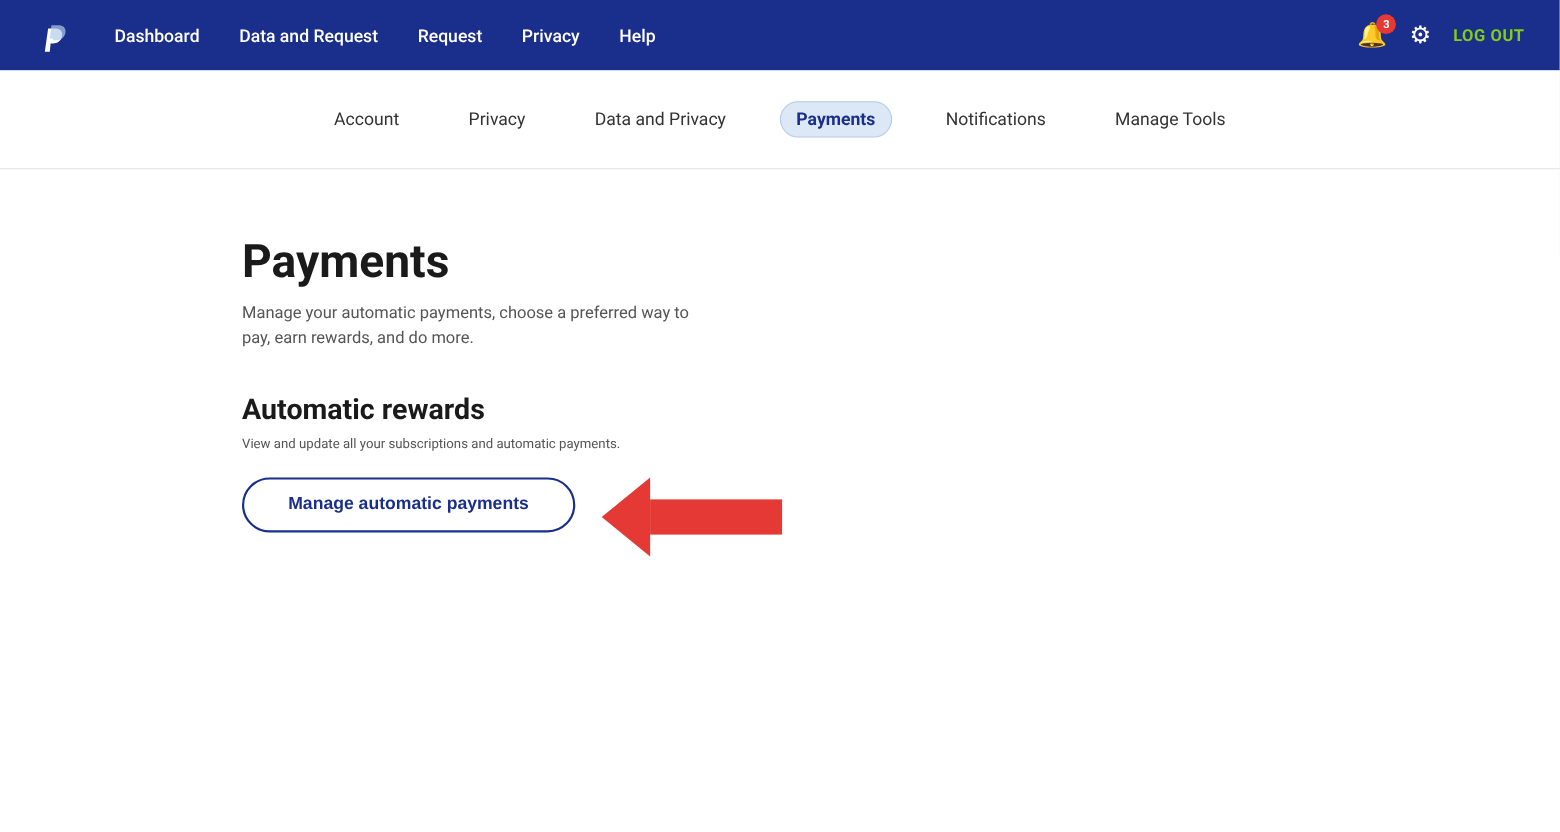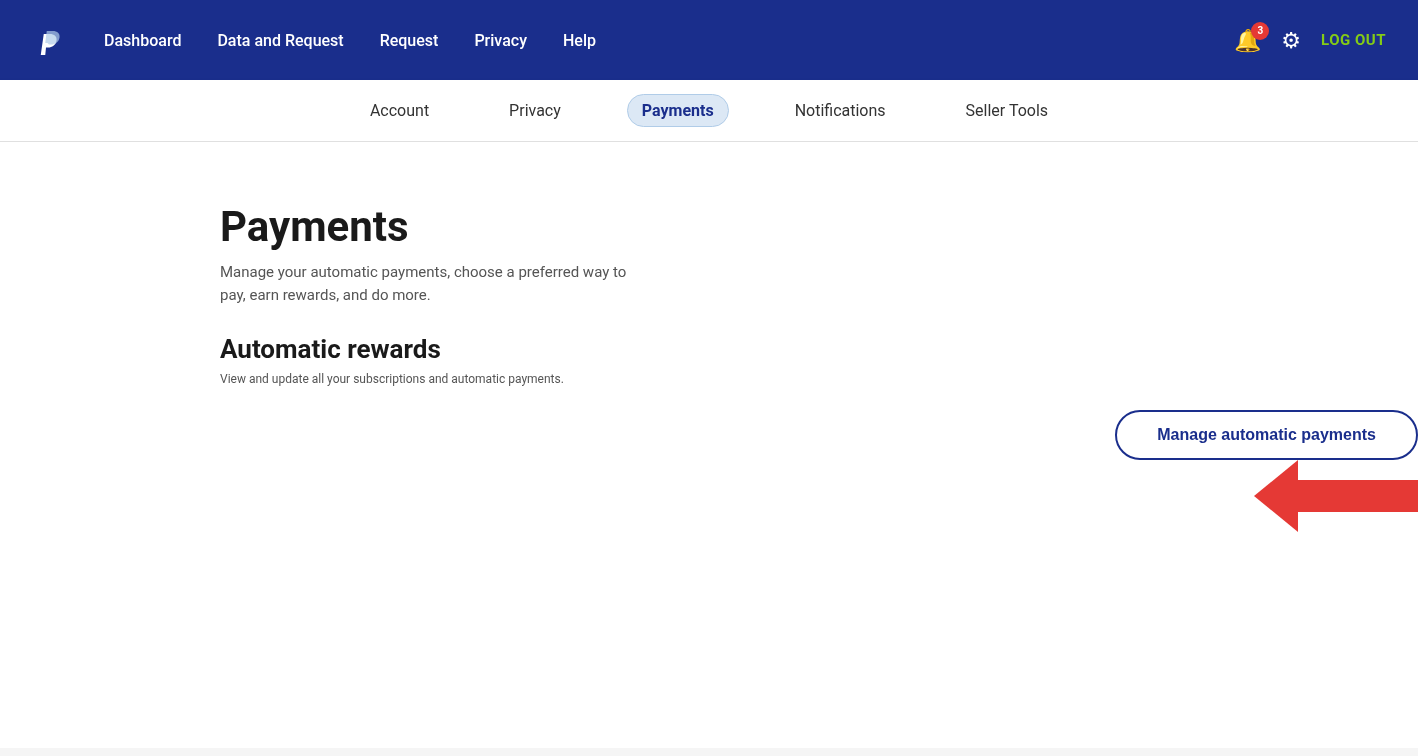--- a/index.html
+++ b/index.html
@@ -1,21 +1,21 @@
 <!DOCTYPE html>
 <html><head>
   <meta charset="utf-8">
   <style>
     * { margin: 0; padding: 0; box-sizing: border-box; }
     body { font-family: -apple-system, BlinkMacSystemFont, 'Segoe UI', Roboto, Arial, sans-serif; background: #f5f5f5; }
 
     
     .top-nav {
       background: #1a2e8c;
-      height: 80px;
+      height: 64px;
       display: flex;
       align-items: center;
       padding: 0 32px;
     }
     .top-nav .logo {
       width: 40px;
       height: 40px;
       margin-right: 32px;
       display: flex;
       align-items: center;
@@ -74,25 +74,25 @@
       font-size: 15px;
       font-weight: 700;
       cursor: pointer;
       letter-spacing: 0.5px;
     }
 
     
     .sub-nav {
       background: #ffffff;
       border-bottom: 1px solid #e0e0e0;
-      height: 62px;
+      height: 90px;
       display: flex;
       align-items: center;
       justify-content: center;
-      gap: 52px;
+      gap: 35px;
       box-shadow: 0 1px 4px rgba(0,0,0,0.06);
     }
     .sub-nav-item {
       font-size: 16px;
       color: #333;
       cursor: pointer;
       padding: 6px 14px;
       border-radius: 20px;
       font-weight: 400;
     }
@@ -114,21 +114,21 @@
       font-size: 42px;
       font-weight: 700;
       color: #1a1a1a;
       margin-bottom: 10px;
     }
     .page-subtitle {
       font-size: 15px;
       color: #555;
       max-width: 420px;
       line-height: 1.5;
-      margin-bottom: 28px;
+      margin-bottom: 40px;
     }
 
     .section-title {
       font-size: 26px;
       font-weight: 700;
       color: #1a1a1a;
       margin-bottom: 8px;
     }
     .section-subtitle {
       font-size: 12px;
@@ -145,23 +145,22 @@
       padding: 14px 40px;
       border-radius: 30px;
       cursor: pointer;
       background: white;
       position: relative;
     }
 
     
     .arrow-container {
       display: flex;
-      align-items: flex-end;
+      align-items: flex-start;
       margin-top: 8px;
-      flex-direction: column;
     }
     .red-arrow {
       display: flex;
       align-items: center;
       margin-left: 24px;
     }
     .arrow-body {
       width: 120px;
       height: 32px;
       background: #e53935;
@@ -197,23 +196,24 @@
       <span class="bell-badge">3</span>
     </div>
     <span class="gear-icon">⚙</span>
     <span class="logout-btn">LOG OUT</span>
   </div>
 </nav>
 
 <nav class="sub-nav">
   <span class="sub-nav-item">Account</span>
   <span class="sub-nav-item">Privacy</span>
+  <span class="sub-nav-item">Data and Privacy</span>
   <span class="sub-nav-item active">Payments</span>
   <span class="sub-nav-item">Notifications</span>
-  <span class="sub-nav-item">Seller Tools</span>
+  <span class="sub-nav-item">Manage Tools</span>
 </nav>
 
 <main class="main-content">
   <h1 class="page-title">Payments</h1>
   <p class="page-subtitle">Manage your automatic payments, choose a preferred way to pay, earn rewards, and do more.</p>
 
   <h2 class="section-title">Automatic rewards</h2>
   <p class="section-subtitle">View and update all your subscriptions and automatic payments.</p>
 
   <div class="arrow-container">

